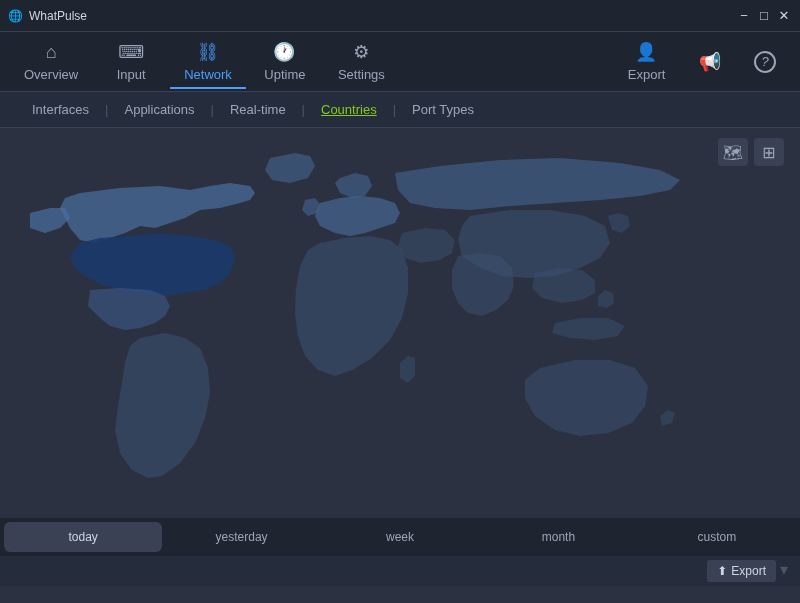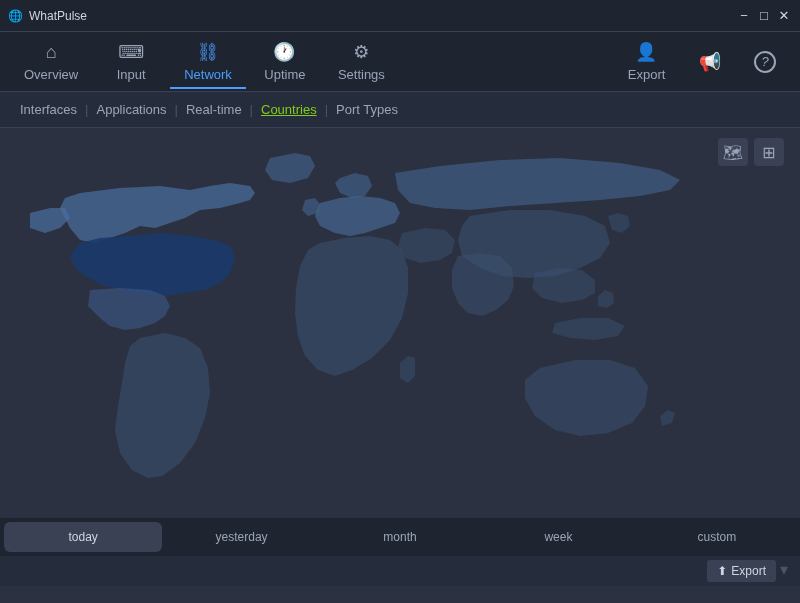--- a/index.html
+++ b/index.html
@@ -77,22 +77,22 @@
       left: 0;
       right: 0;
       height: 2px;
       background: #4a9eff;
     }
     .nav-icon { font-size: 18px; }
     .nav-spacer { flex: 1; }
     .sub-nav {
       display: flex;
       align-items: center;
-      padding: 8px 20px;
-      gap: 0;
+      padding: 8px 32px;
+      gap: 8px;
       border-bottom: 1px solid #3a4155;
       background: #252d3d;
       font-size: 13px;
     }
     .sub-nav-item {
       color: #9aa5b8;
       cursor: pointer;
       padding: 2px 0;
     }
     .sub-nav-item.active {
@@ -284,22 +284,22 @@
 
       <path d="M 555,195 L 580,190 L 608,190 L 625,198 L 618,208 L 595,212 L 570,210 L 552,205 Z" fill="#3a5070" opacity="0.5"></path>
 
       <path d="M 400,235 L 408,228 L 415,230 L 415,248 L 408,255 L 400,250 Z" fill="#3a5070" opacity="0.5"></path>
     </svg>
   </div>
 
   <div class="time-bar">
     <div class="time-btn active">today</div>
     <div class="time-btn">yesterday</div>
+    <div class="time-btn">week</div>
     <div class="time-btn">month</div>
-    <div class="time-btn">week</div>
     <div class="time-btn">custom</div>
   </div>
 
   <div style="display:flex;justify-content:flex-end;padding:4px 12px;background:#252d3d;">
     <button class="export-btn">
       <span>⬆</span>
       <span>Export</span>
     </button>
     <span style="color:#4a5568;margin-left:4px;cursor:pointer;font-size:16px;">▾</span>
   </div>

